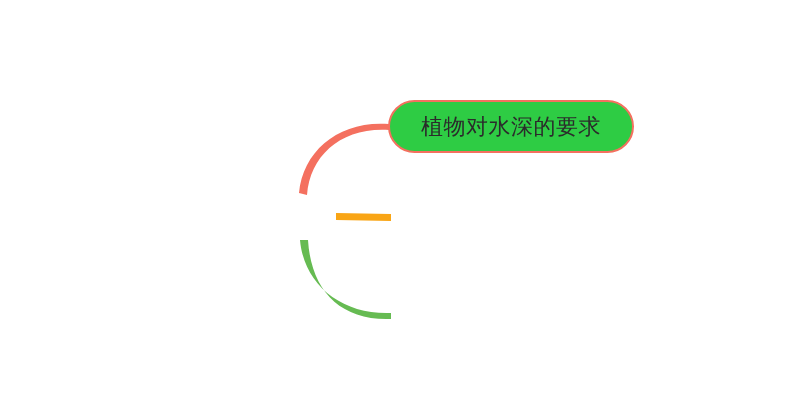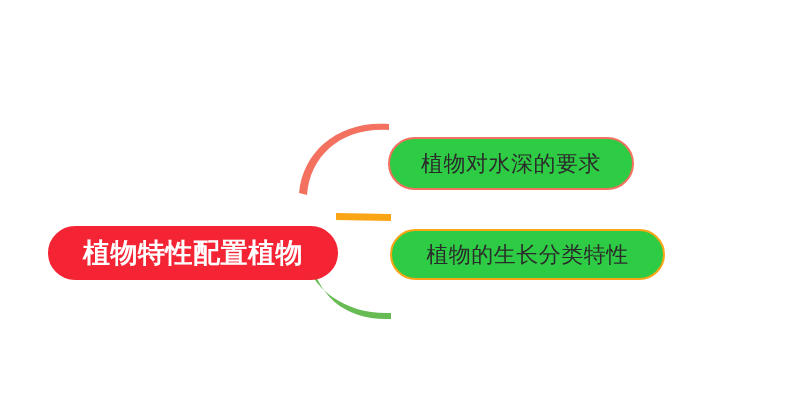--- a/index.html
+++ b/index.html
@@ -28,21 +28,20 @@
     pointer-events: none;
   }
   .node {
     position: absolute;
     box-sizing: border-box;
     display: flex;
     align-items: center;
     justify-content: center;
     white-space: nowrap;
     line-height: 1;
-    margin-top: 37px;
   }
   .node-label {
     display: block;
     line-height: 1;
   }
   
   .node-root {
     left: 48px;
     top: 189px;
     width: 290px;
@@ -101,26 +100,20 @@
              C 342,127 310,155 307,195 Z" fill="#f4705f"></path>
 
     <path d="M 336,213 L 391,214 L 391,221 L 336,220 Z" fill="#f9a515"></path>
 
     <path d="M 300,240
              C 304,285 342,315 391,313
              L 391,319
              C 340,321 311,290 308,240 Z" fill="#66bb52"></path>
   </svg>
 
-  <div class="node node-root">
-    <span class="node-label">植物特性配置植物</span>
-  </div>
 
   <div class="node node-child node-c1">
     <span class="node-label">植物对水深的要求</span>
   </div>
 
-  <div class="node node-child node-c2">
-    <span class="node-label">植物的生长分类特性</span>
-  </div>
 
 
 </div>
 
 </body></html>

